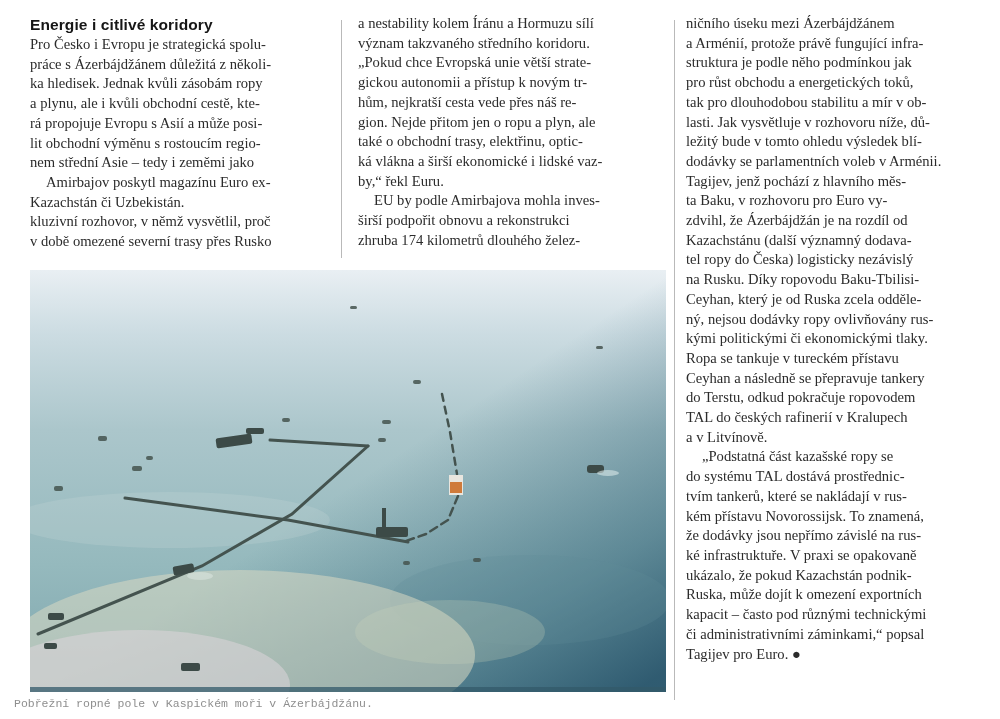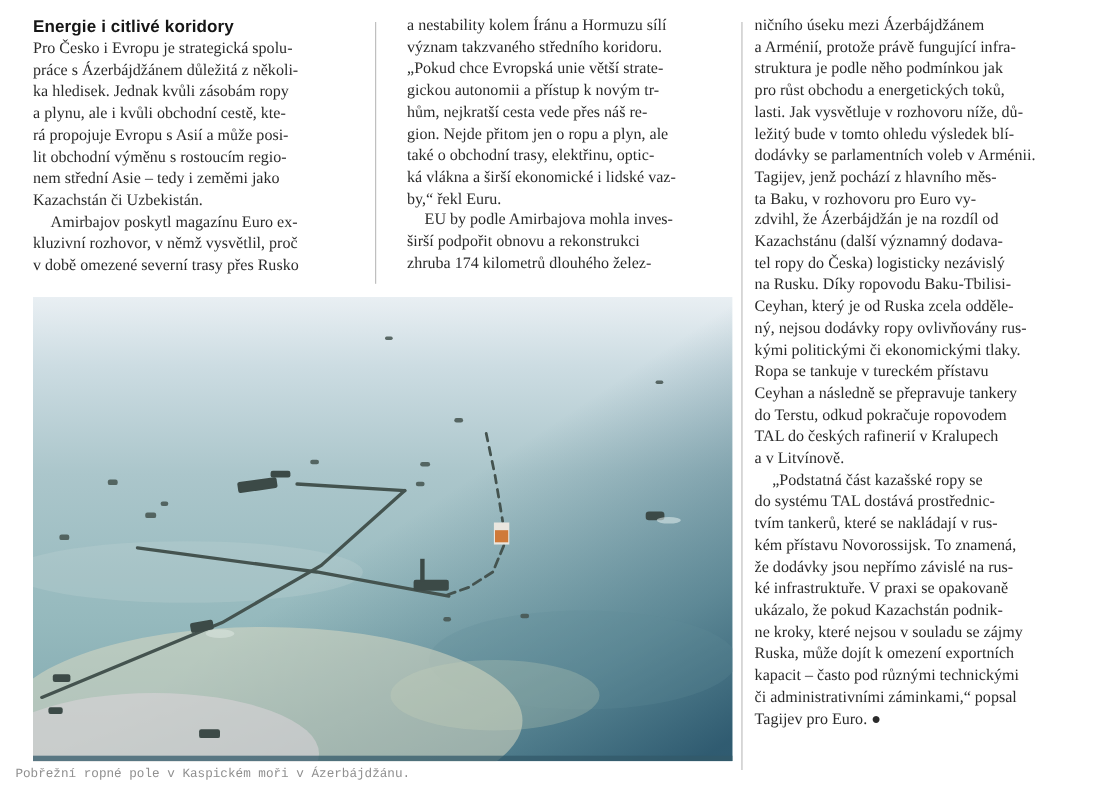--- a/index.html
+++ b/index.html
@@ -1,20 +1,20 @@
 <!DOCTYPE html>
 <html><head>
 <meta charset="utf-8">
 <style>
   html,body{margin:0;padding:0;background:#ffffff;}
   .page{position:relative;width:1000px;height:719px;background:#ffffff;overflow:hidden;
         font-family:"Liberation Serif", serif;color:#2b2b2b;}
   .col{position:absolute;top:14px;}
   .col1{left:30px;width:320px;}
-  .col2{left:370px;width:312px;}
+  .col2{left:358px;width:312px;}
   .col3{left:686px;width:302px;}
   .heading{font-family:"Liberation Sans", sans-serif;font-weight:bold;
            font-size:15.5px;line-height:21px;color:#161616;letter-spacing:0.1px;}
   .line{font-size:14.6px;line-height:19.7px;white-space:nowrap;}
   .line.indent{text-indent:16px;}
   .divider{position:absolute;width:1px;background:#b9b9b9;}
   .divider1{left:341px;top:20px;height:238px;}
   .divider2{left:674px;top:20px;height:680px;}
   .photo{position:absolute;left:30px;top:270px;width:636px;height:422px;}
   .photo svg{display:block;}
@@ -29,22 +29,22 @@
   <div class="col col1">
     <div class="heading">Energie i citlivé koridory</div>
     <div>
         <div class="line">Pro Česko i Evropu je strategická spolu-</div>
         <div class="line">práce s Ázerbájdžánem důležitá z několi-</div>
         <div class="line">ka hledisek. Jednak kvůli zásobám ropy</div>
         <div class="line">a plynu, ale i kvůli obchodní cestě, kte-</div>
         <div class="line">rá propojuje Evropu s Asií a může posi-</div>
         <div class="line">lit obchodní výměnu s rostoucím regio-</div>
         <div class="line">nem střední Asie – tedy i zeměmi jako</div>
+        <div class="line indent">Amirbajov poskytl magazínu Euro ex-</div>
         <div class="line">Kazachstán či Uzbekistán.</div>
-        <div class="line indent">Amirbajov poskytl magazínu Euro ex-</div>
         <div class="line">kluzivní rozhovor, v němž vysvětlil, proč</div>
         <div class="line">v době omezené severní trasy přes Rusko</div>
       </div>
   </div>
 
   <div class="divider divider1"></div>
 
   <div class="col col2">
     <div>
         <div class="line">a nestability kolem Íránu a Hormuzu sílí</div>
@@ -63,20 +63,21 @@
   </div>
 
   <div class="divider divider2"></div>
 
   <div class="col col3">
     <div>
         <div class="line">ničního úseku mezi Ázerbájdžánem</div>
         <div class="line">a Arménií, protože právě fungující infra-</div>
         <div class="line">struktura je podle něho podmínkou jak</div>
         <div class="line">pro růst obchodu a energetických toků,</div>
+        <div class="line">tak pro dlouhodobou stabilitu a mír v ob-</div>
         <div class="line">lasti. Jak vysvětluje v rozhovoru níže, dů-</div>
         <div class="line">ležitý bude v tomto ohledu výsledek blí-</div>
         <div class="line">dodávky se parlamentních voleb v Arménii.</div>
         <div class="line">Tagijev, jenž pochází z hlavního měs-</div>
         <div class="line">ta Baku, v rozhovoru pro Euro vy-</div>
         <div class="line">zdvihl, že Ázerbájdžán je na rozdíl od</div>
         <div class="line">Kazachstánu (další významný dodava-</div>
         <div class="line">tel ropy do Česka) logisticky nezávislý</div>
         <div class="line">na Rusku. Díky ropovodu Baku-Tbilisi-</div>
         <div class="line">Ceyhan, který je od Ruska zcela odděle-</div>
@@ -87,21 +88,20 @@
         <div class="line">do Terstu, odkud pokračuje ropovodem</div>
         <div class="line">TAL do českých rafinerií v Kralupech</div>
         <div class="line">a v Litvínově.</div>
         <div class="line indent">„Podstatná část kazašské ropy se</div>
         <div class="line">do systému TAL dostává prostřednic-</div>
         <div class="line">tvím tankerů, které se nakládají v rus-</div>
         <div class="line">kém přístavu Novorossijsk. To znamená,</div>
         <div class="line">že dodávky jsou nepřímo závislé na rus-</div>
         <div class="line">ké infrastruktuře. V praxi se opakovaně</div>
         <div class="line">ukázalo, že pokud Kazachstán podnik-</div>
-        <div class="line">ne kroky, které nejsou v souladu se zájmy</div>
         <div class="line">Ruska, může dojít k omezení exportních</div>
         <div class="line">kapacit – často pod různými technickými</div>
         <div class="line">či administrativními záminkami,“ popsal</div>
         <div class="line">Tagijev pro Euro. ●</div>
       </div>
   </div>
 
   <figure class="photo" style="margin:0">
     <svg width="636" height="422" viewBox="0 0 636 422">
       <defs>

